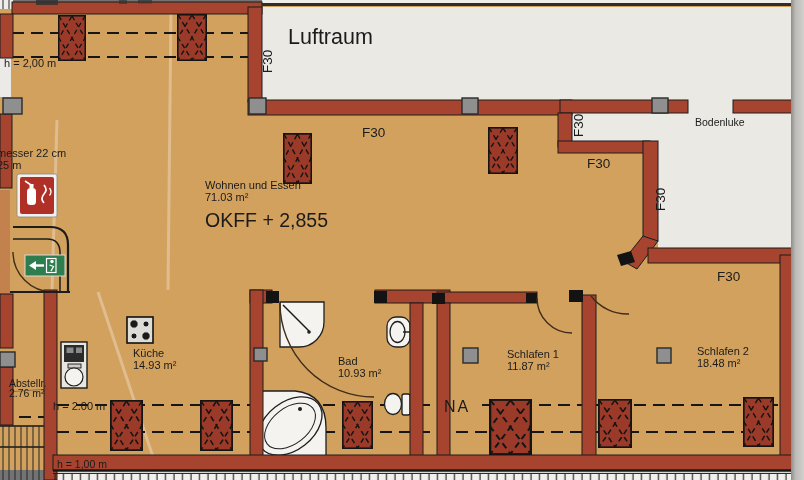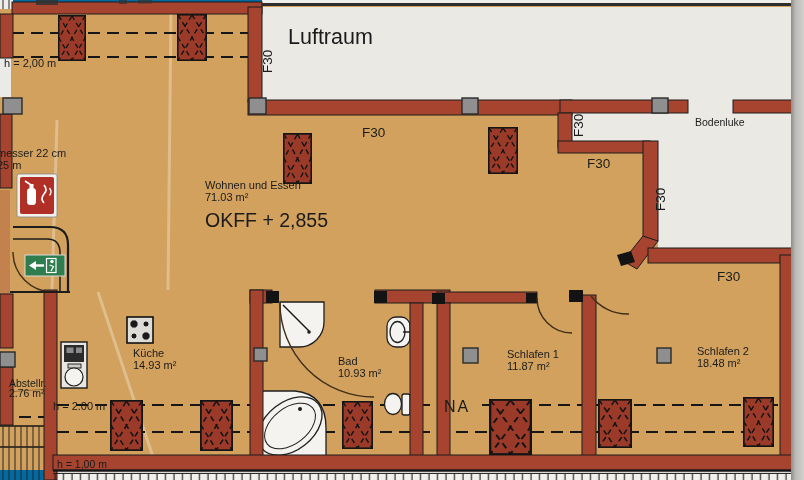--- a/index.html
+++ b/index.html
@@ -1,16 +1,16 @@
 <!DOCTYPE html>
 <html><head>
 <meta charset="utf-8">
 <style>
   html,body{margin:0;padding:0;background:#d9d7d3;}
-  .stage{position:relative;width:804px;height:480px;overflow:hidden;background:#0369a1;
+  .stage{position:relative;width:804px;height:480px;overflow:hidden;background:#737373;
          font-family:"Liberation Sans", sans-serif;}
   svg{position:absolute;left:0;top:0;}
   text{fill:#1b1b1b;font-family:"Liberation Sans", sans-serif;}
   .lbl-room{font-size:11px;}
   .lbl-small{font-size:10.5px;}
   .lbl-f30{font-size:13.5px;}
   .lbl-big{font-size:21.5px;}
   .lbl-okff{font-size:19.5px;}
   .lbl-na{font-size:16px;letter-spacing:2px;}
   .wall{fill:#a7442f;stroke:#1c1c1c;stroke-width:1;}

